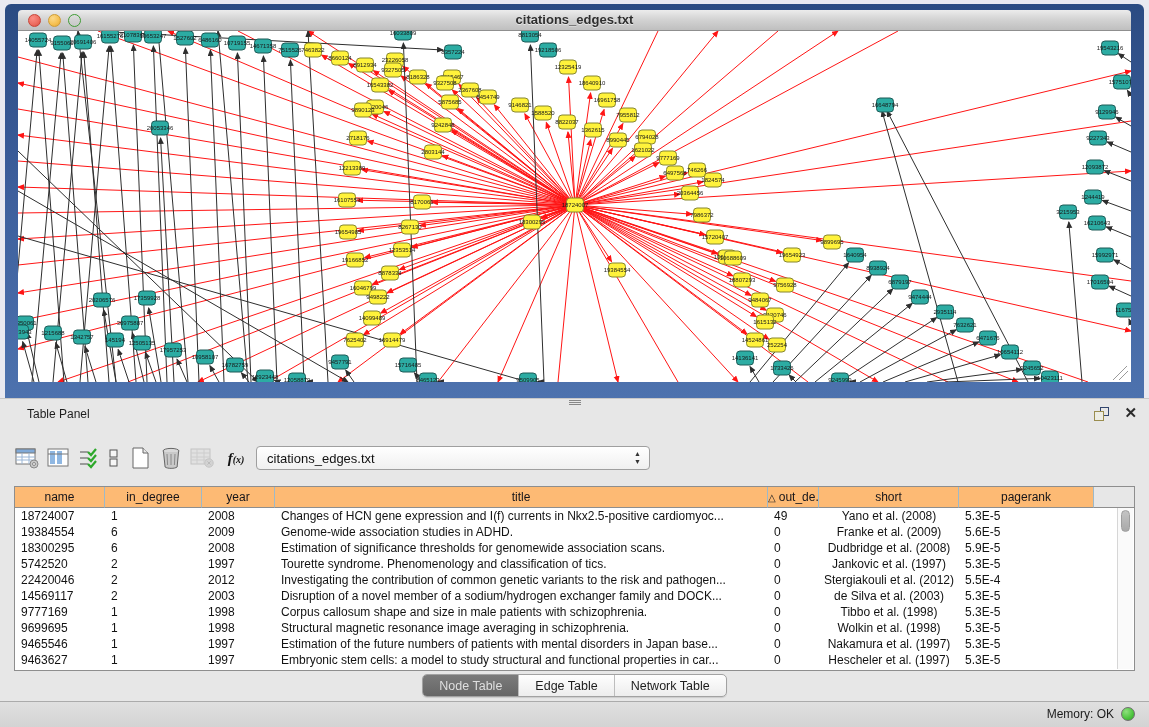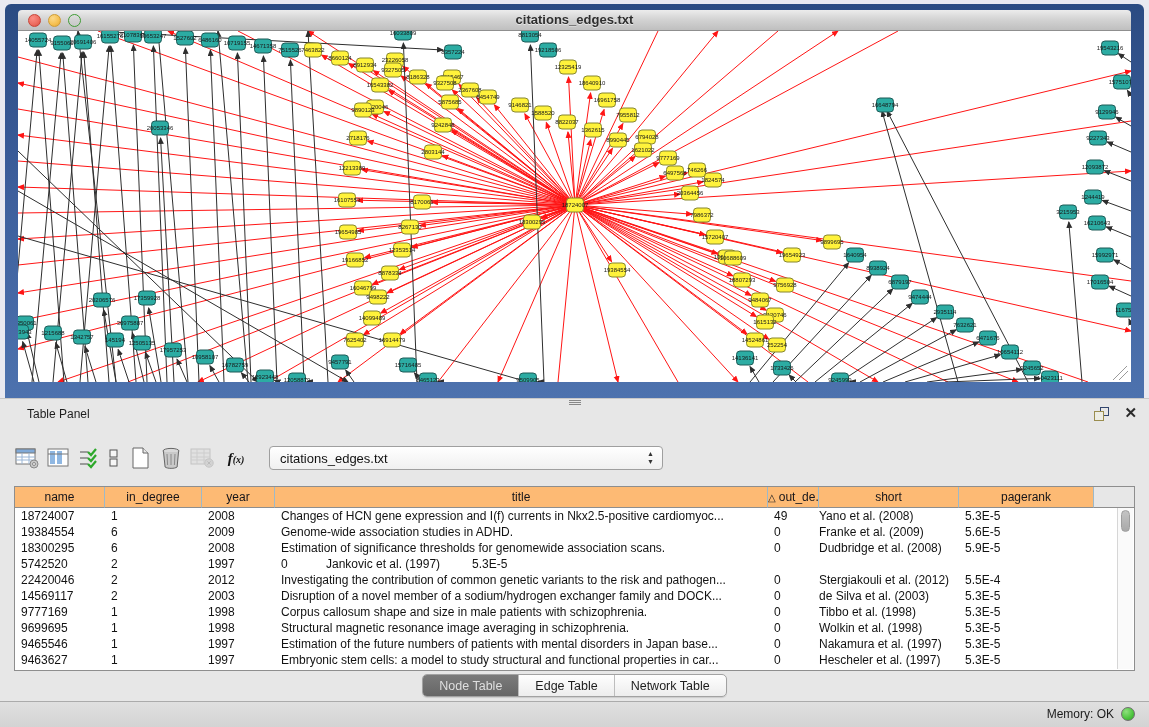--- a/index.html
+++ b/index.html
@@ -29,39 +29,39 @@
     padding-left:27px;font-size:12px;color:#1E1E1E;}
   .panel-ctrl{position:absolute;top:8px;height:16px;display:flex;align-items:center;}
   .float-ic{right:40px;width:15px;height:14px;position:absolute;}
   .float-ic .b1{position:absolute;right:0;top:0;width:9px;height:9px;border:1px solid #32466E;background:transparent;}
   .float-ic .b2{position:absolute;left:0;bottom:0;width:10px;height:10px;border:1px solid #9A8D4F;background:#EDEDE4;}
   .close-ic{right:12px;position:absolute;top:6px;font-size:15px;font-weight:bold;color:#2B2B2B;line-height:16px;}
 
   .toolbar{position:absolute;left:14px;top:44px;height:30px;display:flex;align-items:center;}
   .tb-btn{width:25px;height:25px;margin-right:6px;display:flex;align-items:center;justify-content:center;}
   .tb-btn svg{display:block;}
-  .fx{font-family:"Liberation Serif", serif;font-style:italic;font-weight:bold;font-size:15px;color:#111;width:32px;text-align:center;margin-right:17px;}
+  .fx{font-family:"Liberation Serif", serif;font-style:italic;font-weight:bold;font-size:15px;color:#111;width:32px;text-align:center;margin-right:4px;}
   .fx small{font-size:10px;}
   .combo{width:394px;height:24px;border:1px solid #9F9F9F;border-radius:4px;
     background:linear-gradient(180deg,#FFFFFF,#F0F0F0);display:flex;align-items:center;
     padding-left:10px;font-size:13px;color:#111;position:relative;}
   .combo .arrows{position:absolute;right:8px;top:3px;font-size:7px;line-height:8px;color:#333;text-align:center;}
 
   
   .tablebox{position:absolute;left:14px;top:87px;width:1121px;height:185px;background:#FFF;border:1px solid #8E8E8E;}
   .thead{display:flex;height:21px;background:#E7E7E7;}
   .th{background:#fdba74;border-right:1px solid #9DB9C9;border-bottom:1px solid #8E8E8E;
     font-size:12px;color:#15151A;text-align:center;line-height:20px;overflow:hidden;white-space:nowrap;}
   .th .sort{font-size:10px;margin-right:3px;color:#222;}
   .filler{flex:1;background:#E7E7E7;border-bottom:1px solid #8E8E8E;}
   .c1{width:90px}.c2{width:97px}.c3{width:73px}.c4{width:493px}.c5{width:51px}.c6{width:140px}.c7{width:135px}
   .tbody{position:absolute;left:0;top:21px;right:17px;bottom:0;overflow:hidden;}
   .tr{display:flex;height:16px;line-height:16px;font-size:12px;color:#121212;}
   .td{padding-left:6px;overflow:hidden;white-space:nowrap;text-overflow:ellipsis;}
-  .td.center{text-align:left;padding-left:0;}
+  .td.center{text-align:center;padding-left:0;}
   .vscroll{position:absolute;right:1px;top:21px;bottom:1px;width:16px;background:#FAFAFA;border-left:1px solid #D6D6D6;}
   .thumb{position:absolute;left:3px;top:2px;width:9px;height:22px;border-radius:5px;
     background:linear-gradient(180deg,#C4C4C4,#A9A9A9);border:1px solid #9E9E9E;}
 
   
   .seg-wrap{position:absolute;left:0;top:275px;width:100%;display:flex;justify-content:center;}
   .seg{display:flex;height:23px;border:1px solid #A2A2A2;border-radius:5px;overflow:hidden;
     background:linear-gradient(180deg,#FEFEFE,#EDEDED);box-shadow:0 1px 1px rgba(0,0,0,.12);}
   .seg .tab{padding:0 16px;line-height:22px;font-size:12.5px;color:#1D1D1D;border-right:1px solid #BDBDBD;}
   .seg .tab:last-child{border-right:none;}
@@ -618,20 +618,21 @@
           <div class="td c3">2008</div>
           <div class="td c4">Estimation of significance thresholds for genomewide association scans.</div>
           <div class="td c5">0</div>
           <div class="td c6 center">Dudbridge et al. (2008)</div>
           <div class="td c7">5.9E-5</div>
         </div>
         <div class="tr">
           <div class="td c1">5742520</div>
           <div class="td c2">2</div>
           <div class="td c3">1997</div>
+          <div class="td c4">Tourette syndrome. Phenomenology and classification of tics.</div>
           <div class="td c5">0</div>
           <div class="td c6 center">Jankovic et al. (1997)</div>
           <div class="td c7">5.3E-5</div>
         </div>
         <div class="tr">
           <div class="td c1">22420046</div>
           <div class="td c2">2</div>
           <div class="td c3">2012</div>
           <div class="td c4">Investigating the contribution of common genetic variants to the risk and pathogen...</div>
           <div class="td c5">0</div>

